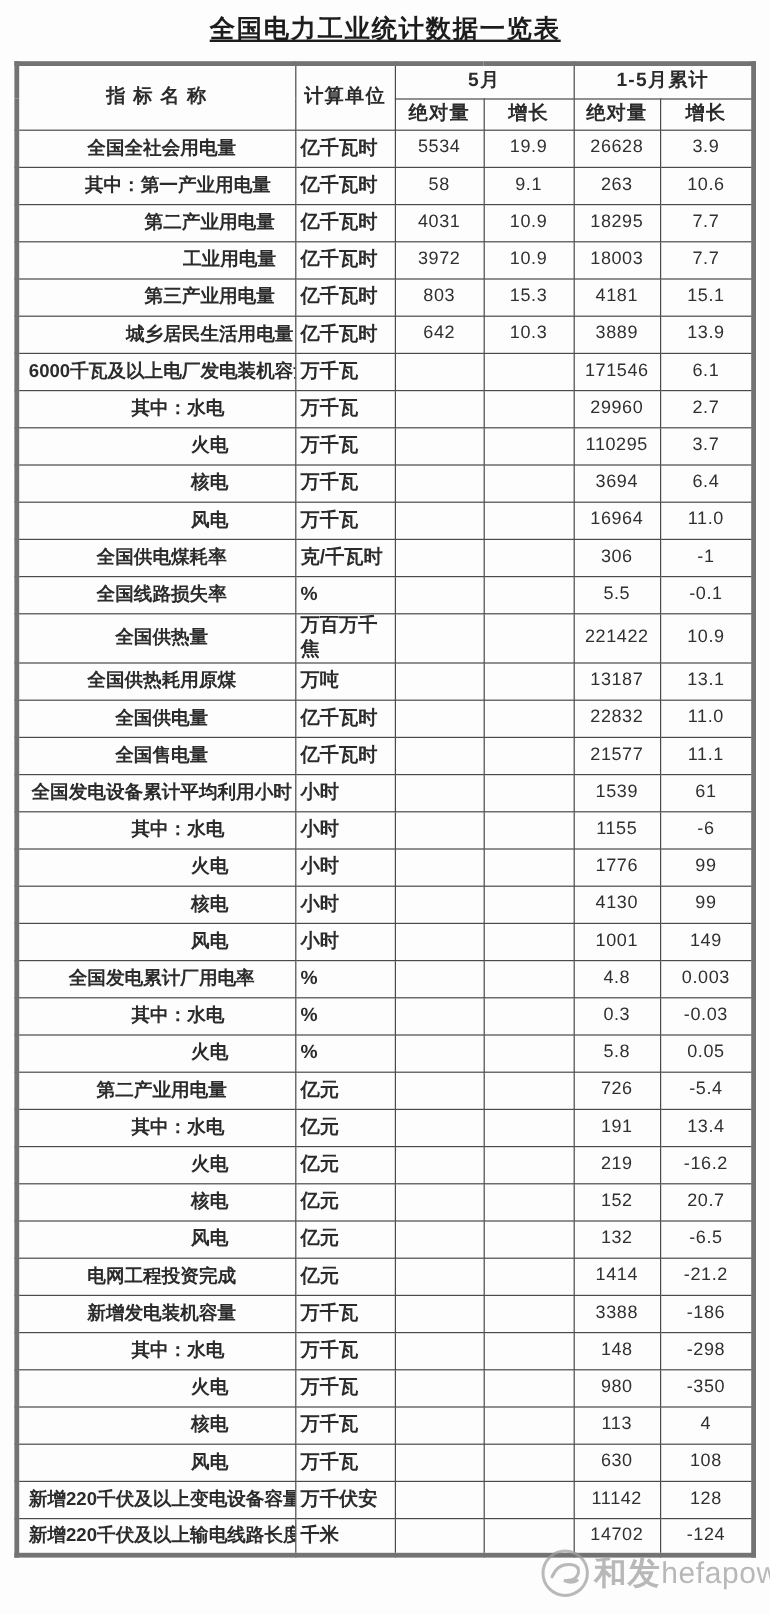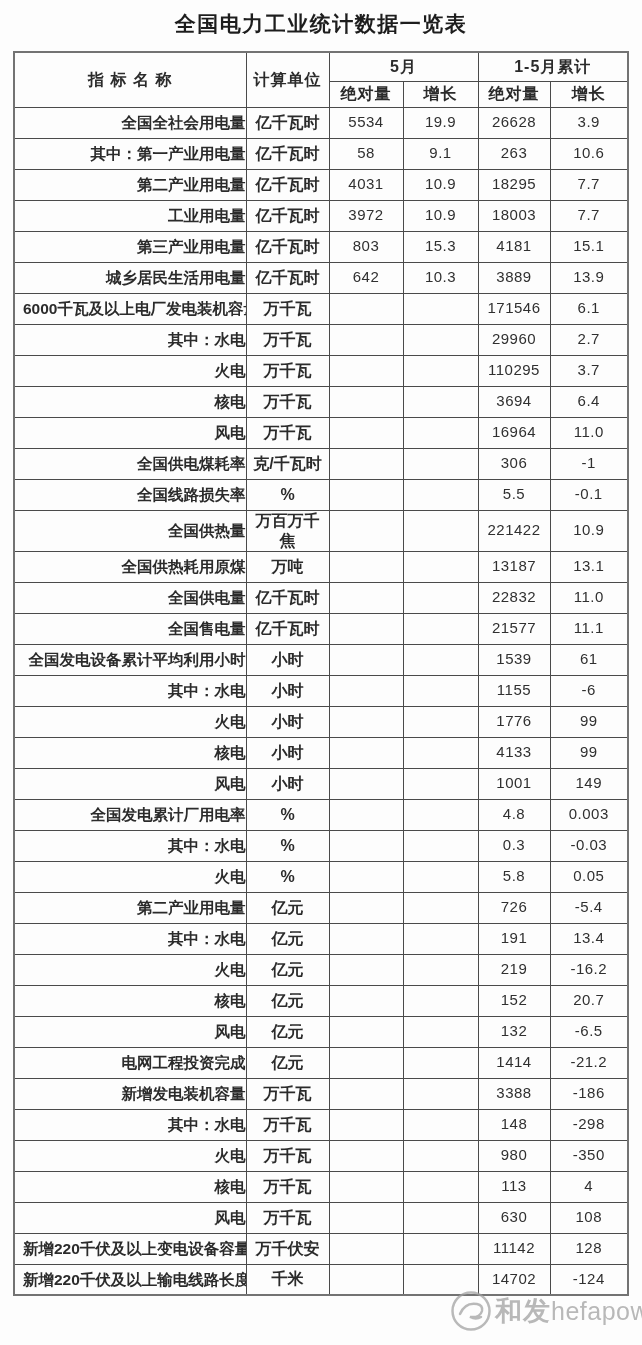--- a/index.html
+++ b/index.html
@@ -14,54 +14,54 @@
     font-family: "Liberation Sans", "DejaVu Sans", sans-serif;
     color: #2f2f2f;
   }
   .title {
     padding-top: 10px;
     text-align: center;
     font-size: 21px;
     font-weight: bold;
     letter-spacing: 1.5px;
     color: #1d1d1d;
+    text-decoration: underline;
   }
   table.stats {
     border-collapse: collapse;
     table-layout: fixed;
     width: 614px;
     margin: 13px auto 0 auto;
-    border: 2px solid #737373;
+    border: 4px solid #737373;
     padding-left: 16px;
   }
   table.stats th, table.stats td {
     border: 1px solid #4a4a4a;
     vertical-align: middle;
     line-height: 1.25;
     overflow: hidden;
   }
   table.stats th {
     font-size: 16px;
     font-weight: bold;
     text-align: center;
     color: #2b2b2b;
     letter-spacing: 1px;
   }
   thead tr.hr1 th { height: 29px; }
   thead tr.hr2 th { height: 26px; margin-top: 15px; }
   tbody td { height: 31px; }
   td.c-name {
-    text-align: right;
+    text-align: center;
     font-weight: bold;
     font-size: 15.5px;
     white-space: nowrap;
     color: #2b2b2b;
   }
   td.c-unit {
-    text-align: center;
     font-weight: bold;
     font-size: 16px;
     padding: 0 4px;
     color: #2b2b2b;
   }
   td.c-num {
     text-align: center;
     font-size: 15px;
     font-weight: normal;
     color: #303030;
@@ -284,21 +284,21 @@
     <td class="c-num"></td>
     <td class="c-num"></td>
     <td class="c-num">1776</td>
     <td class="c-num">99</td>
   </tr>
         <tr>
     <td class="c-name ind-2">核电</td>
     <td class="c-unit">小时</td>
     <td class="c-num"></td>
     <td class="c-num"></td>
-    <td class="c-num">4133</td>
+    <td class="c-num">4130</td>
     <td class="c-num">99</td>
   </tr>
         <tr>
     <td class="c-name ind-2">风电</td>
     <td class="c-unit">小时</td>
     <td class="c-num"></td>
     <td class="c-num"></td>
     <td class="c-num">1001</td>
     <td class="c-num">149</td>
   </tr>

